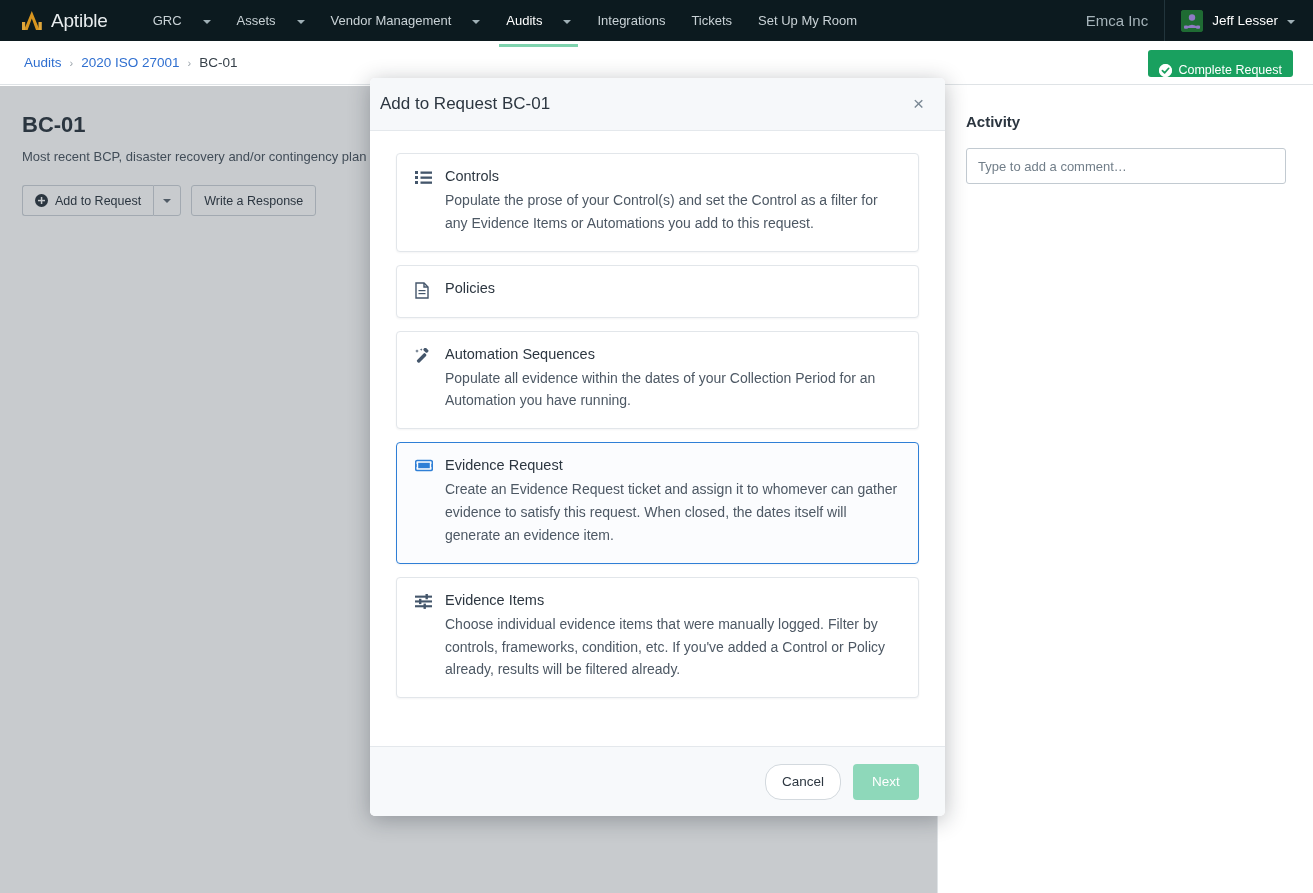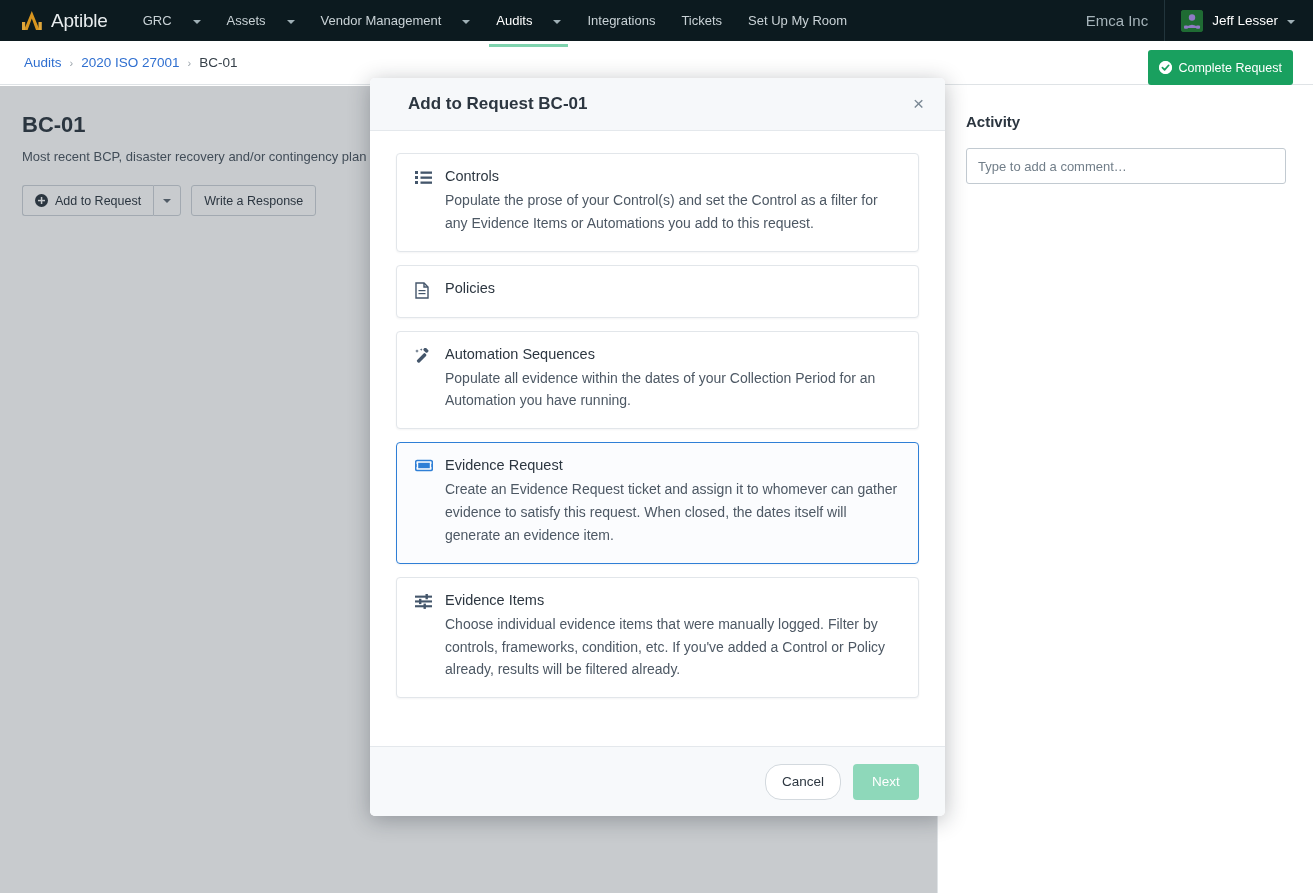--- a/index.html
+++ b/index.html
@@ -14,21 +14,21 @@
   }
 
   
   .navbar {
     position: absolute; top: 0; left: 0;
     width: 1313px; height: 41px;
     background: #0c1a1f;
     display: flex; align-items: center;
     z-index: 5;
   }
-  .brand { display: flex; align-items: center; margin-left: 20px; margin-right: 22px; }
+  .brand { display: flex; align-items: center; margin-left: 20px; margin-right: 32px; }
   .brand-logo { width: 24px; height: 22px; margin-right: 7px; display:block; }
   .brand-name {
     color: #e8ecee; font-size: 19px; letter-spacing: -0.2px; font-weight: 400;
   }
   .nav-items { display: flex; align-items: center; height: 41px; }
   .nav-item {
     display: flex; align-items: center; gap: 21px;
     height: 52px; padding: 0 13px;
     color: #c9d2d6; font-size: 13px; white-space: nowrap;
     cursor: pointer; position: relative;
@@ -59,24 +59,24 @@
     position: absolute; top: 41px; left: 0; width: 1313px; height: 44px;
     background: #ffffff; border-bottom: 1px solid #dfe3e6;
     display: flex; align-items: center; z-index: 4;
   }
   .crumb { display: flex; align-items: center; margin-left: 24px; font-size: 13.5px; }
   .crumb a { color: #2f6fd0; text-decoration: none; cursor: pointer; }
   .crumb .sep { color: #9aa3ab; margin: 0 8px; font-size: 11px; }
   .crumb .current { color: #364049; }
   .complete-btn {
     position: absolute; right: 20px; top: 9px;
-    height: 35px; padding: 0 11px;
+    height: 27px; padding: 0 11px;
     background: #19a05f; color: #fff; font-size: 12.5px;
     border: none; border-radius: 3px;
-    display: flex; align-items: center; gap: 6px; cursor: pointer;
+    display: flex; align-items: flex-end; gap: 6px; cursor: pointer;
   }
   .check-circle {
     width: 13px; height: 13px; border-radius: 50%; background: #fff;
     display: flex; align-items: center; justify-content: center; flex: none;
   }
   .check-circle svg { display:block; }
 
   
   .page-head {
     position: absolute; top: 86px; left: 0; width: 937px; height: 135px;
@@ -134,21 +134,21 @@
     width: 575px; height: 738px;
     background: #ffffff; border-radius: 5px;
     box-shadow: 0 4px 22px rgba(20,28,36,0.30);
     z-index: 20; display: flex; flex-direction: column;
     overflow: hidden;
   }
   .modal-header {
     height: 53px; background: #f6f8fa; border-bottom: 1px solid #e4e8ec;
     display: flex; align-items: center; position: relative; flex: none;
   }
-  .modal-title { margin-left: 38px; font-size: 17px; font-weight: 700; color: #2c3640; }
+  .modal-title { margin-left: 10px; font-size: 17px; font-weight: 400; color: #2c3640; }
   .modal-close {
     position: absolute; right: 17px; top: 12px;
     background: none; border: none; color: #7a8894;
     font-size: 19px; line-height: 1; cursor: pointer; padding: 4px;
   }
   .modal-body {
     flex: 1; background: #ffffff; padding: 22px 26px 0 26px;
     overflow: hidden;
   }
   .option-card {

